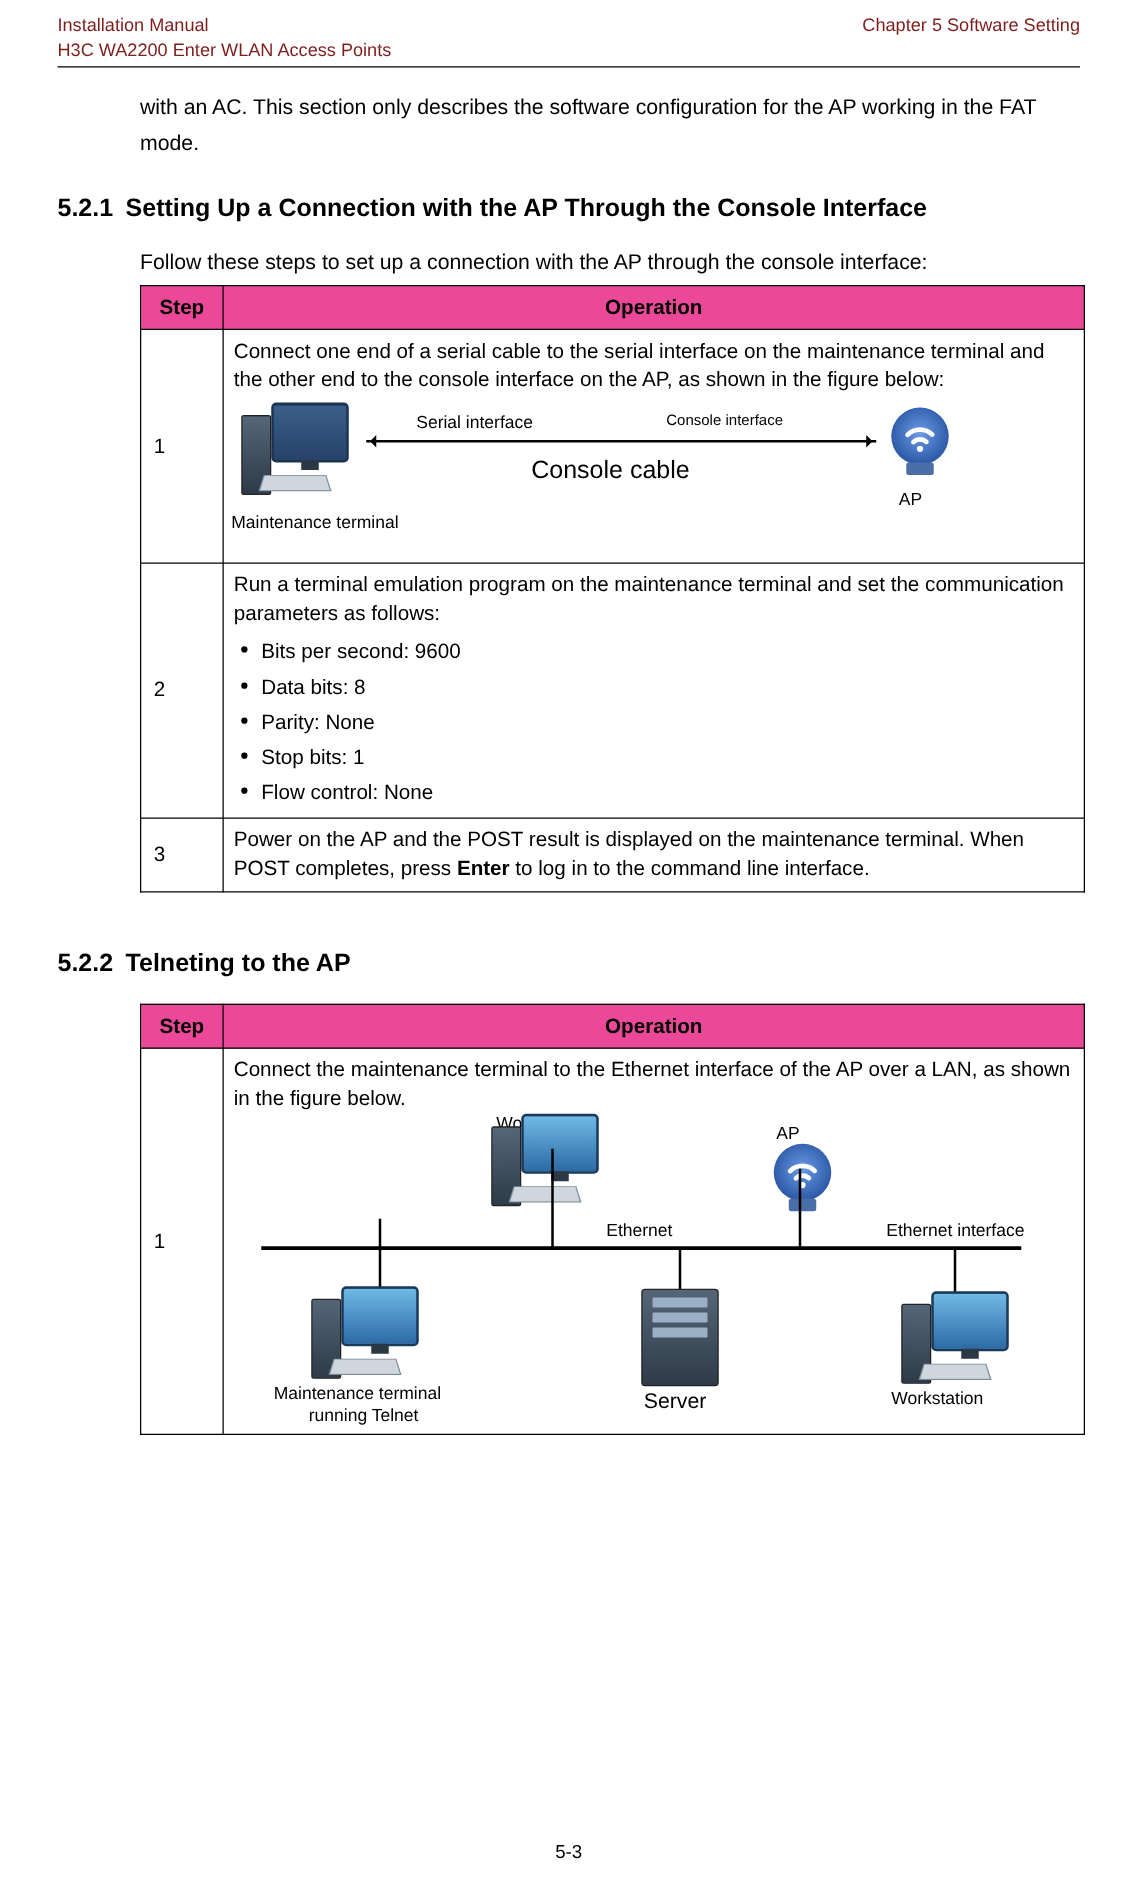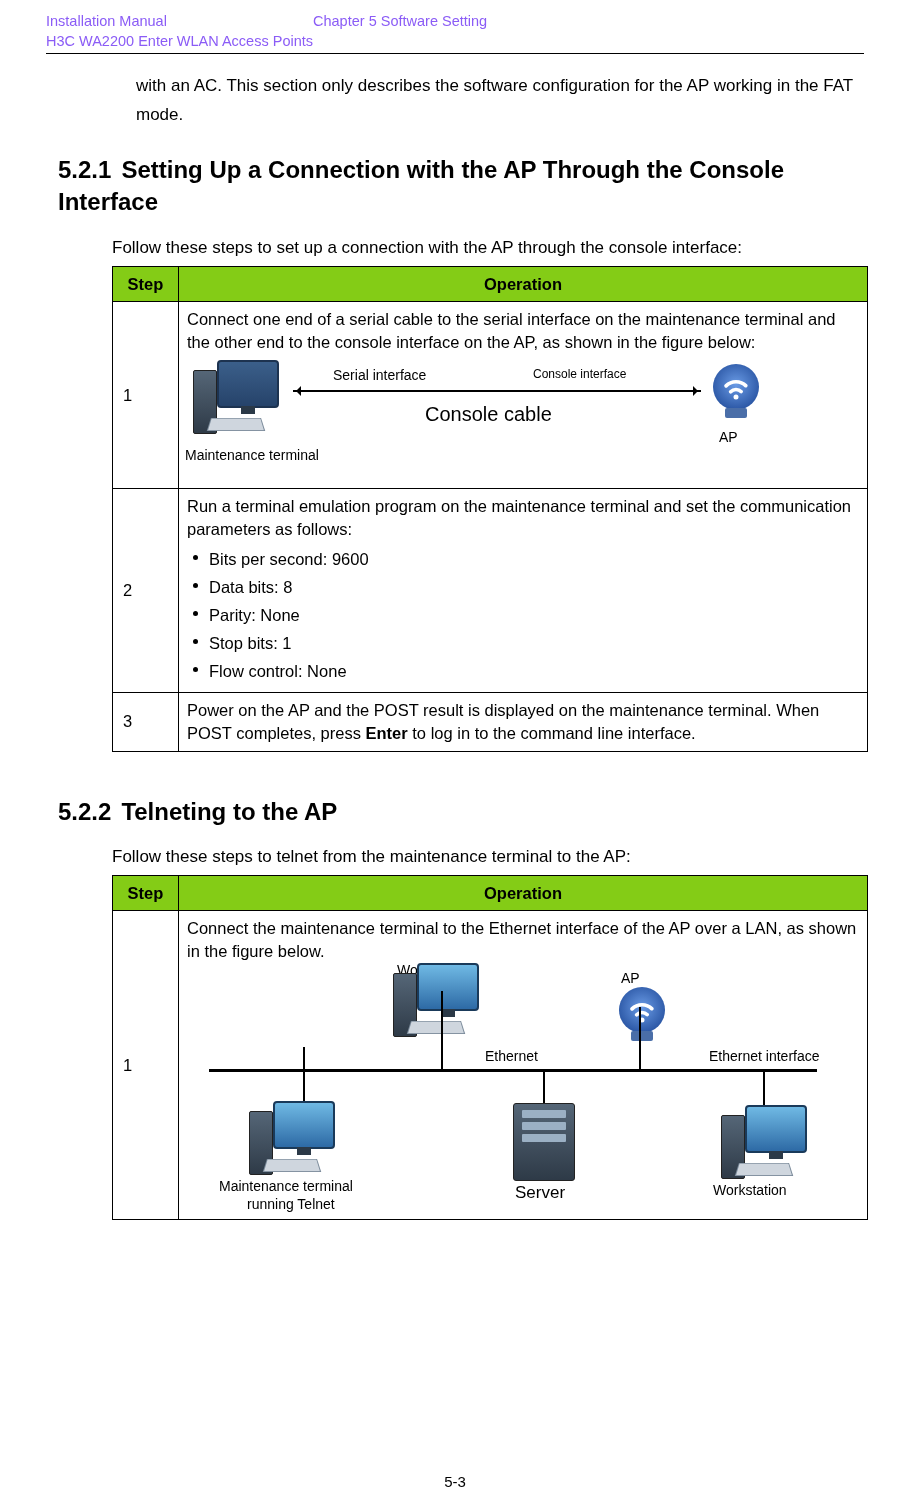--- a/index.html
+++ b/index.html
@@ -14,59 +14,60 @@
   }
   .page {
     width: 910px;
     min-height: 1510px;
     padding: 12px 46px 0 46px;
     box-sizing: border-box;
     position: relative;
   }
   .header-row {
     display: flex;
+    justify-content: space-between;
     font-size: 14.5px;
-    color: #8b5cf6;
+    color: #7f1d1d;
   }
   .header-row .left { text-align: left; }
   .header-row .right { text-align: right; }
   .header-line {
     border: none;
     border-top: 1.5px solid #000;
     margin: 2px 0 18px 0;
   }
   .body-para {
-    margin: 0 0 4px 90px;
+    margin: 0 0 4px 66px;
     font-size: 17px;
     line-height: 1.7;
   }
   h2.section {
-    font-size: 24px;
+    font-size: 20px;
     font-weight: bold;
-    margin: 24px 0 18px 12px;
+    margin: 24px 0 18px 0;
   }
   h2.section .secnum { margin-right: 10px; }
   .intro {
     margin: 14px 0 6px 66px;
     font-size: 17px;
   }
   table.grid {
     border-collapse: collapse;
     width: 756px;
     margin-left: 66px;
     font-size: 16.5px;
     table-layout: fixed;
   }
   table.grid th, table.grid td {
     border: 1px solid #000;
     vertical-align: middle;
     padding: 6px 8px;
   }
   table.grid th {
-    background: #84cc16;
+    background: #ec4899;
     font-weight: bold;
     text-align: center;
   }
   table.grid td.step {
     width: 55px;
     text-align: left;
     padding-left: 10px;
   }
   table.grid td.op {
     text-align: left;
@@ -357,21 +358,20 @@
         <span>Power on the AP and the POST result is displayed on the maintenance terminal. When POST completes, press </span><strong>Enter</strong><span> to log in to the command line interface.</span>
       </td>
     </tr>
   </tbody>
     </table>
 
   <h2 class="section" style="margin-top:44px">
     <span class="secnum">5.2.2</span><span>Telneting to the AP</span>
   </h2>
 
-  <p class="intro">Follow these steps to telnet from the maintenance terminal to the AP:</p>
 
   <table class="grid">
     <colgroup>
         <col class="c1">
         <col>
       </colgroup>
     <tbody>
         <tr>
       <th>Step</th>
       <th>Operation</th>

